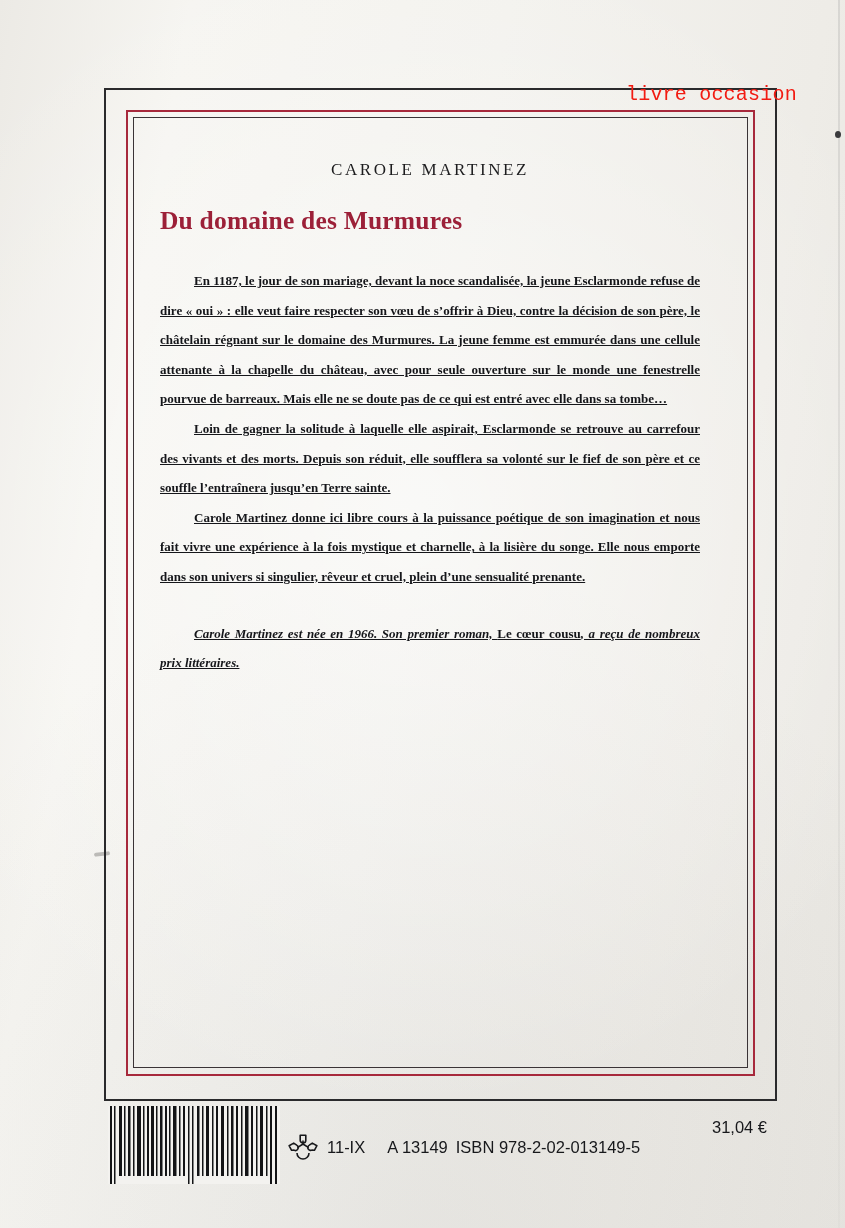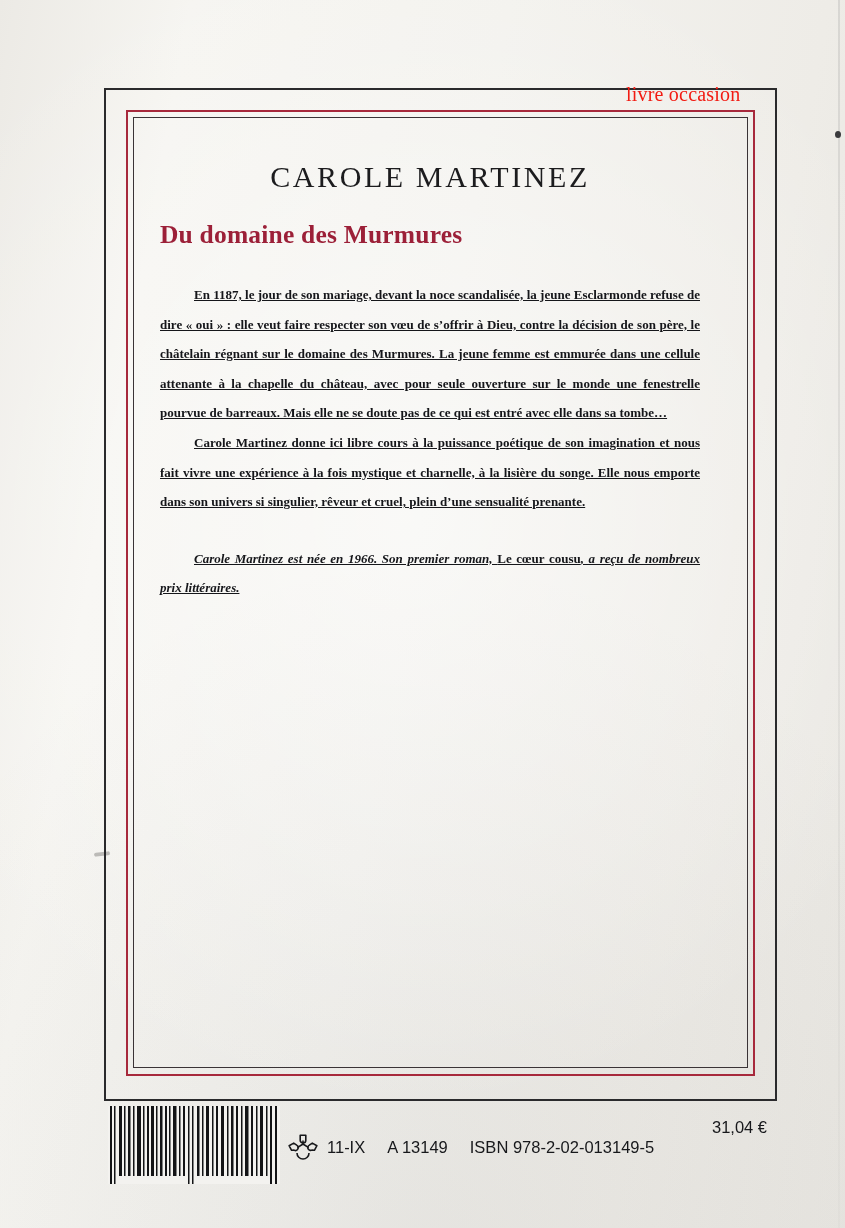--- a/index.html
+++ b/index.html
@@ -30,21 +30,21 @@
       radial-gradient(ellipse 95% 70% at 48% 42%, rgba(255,255,255,0.55) 0%, rgba(255,255,255,0) 70%),
       radial-gradient(ellipse 120% 100% at 50% 105%, rgba(120,120,120,0.10) 0%, rgba(120,120,120,0) 60%);
     pointer-events: none;
   }
 
   
   .watermark {
     position: absolute;
     top: 83px;
     left: 626px;
-    font-family: Liberation Serif, serif;
+    font-family: Liberation Mono, monospace;
     font-size: 20px;
     font-weight: 400;
     color: #f21b12;
     letter-spacing: 0.2px;
     white-space: nowrap;
     z-index: 40;
   }
 
   
   .frame-outer {
@@ -83,21 +83,21 @@
   .content {
     position: absolute;
     left: 160px;
     top: 160px;
     width: 540px;
   }
 
   .author {
     text-align: center;
     font-family: "Liberation Serif", serif;
-    font-size: 30px;
+    font-size: 17px;
     font-weight: 400;
     color: #1c1c1e;
     letter-spacing: 2.6px;
     margin: 0 0 26px 0;
   }
 
   .title {
     text-align: left;
     font-family: "Liberation Serif", serif;
     font-size: 25.5px;
@@ -180,21 +180,21 @@
   }
 
   .gallimard-logo {
     width: 30px;
     height: 26px;
     margin-right: 9px;
     flex: none;
   }
 
   .imprint-code { margin-right: 22px; }
-  .imprint-ref  { margin-right: 22px; }
+  .imprint-ref  { margin-right: 8px; }
   .imprint-isbn { margin-right: 0; }
 
   .price {
     position: absolute;
     left: 712px;
     top: 18px;
     font-family: "Liberation Sans", sans-serif;
     font-size: 16.5px;
     color: #17181b;
     white-space: nowrap;
@@ -252,20 +252,21 @@
   <div class="frame-inner"></div>
 
   <div class="content">
 
     <div class="author">CAROLE MARTINEZ</div>
 
     <div class="title">Du domaine des Murmures</div>
 
     <div class="blurb">
       <p>En 1187, le jour de son mariage, devant la noce scandalisée, la jeune Esclarmonde refuse de dire « oui » : elle veut faire respecter son vœu de s’offrir à Dieu, contre la décision de son père, le châtelain régnant sur le domaine des Murmures. La jeune femme est emmurée dans une cellule attenante à la chapelle du château, avec pour seule ouverture sur le monde une fenestrelle pourvue de barreaux. Mais elle ne se doute pas de ce qui est entré avec elle dans sa tombe…</p>
+      <p>Loin de gagner la solitude à laquelle elle aspirait, Esclarmonde se retrouve au carrefour des vivants et des morts. Depuis son réduit, elle soufflera sa volonté sur le fief de son père et ce souffle l’entraînera jusqu’en Terre sainte.</p>
       <p>Carole Martinez donne ici libre cours à la puissance poétique de son imagination et nous fait vivre une expérience à la fois mystique et charnelle, à la lisière du songe. Elle nous emporte dans son univers si singulier, rêveur et cruel, plein d’une sensualité prenante.</p>
       <p class="bio"><span>Carole Martinez est née en 1966. Son premier roman, </span><span class="roman">Le cœur cousu</span><span>, a reçu de nombreux prix littéraires.</span></p>
     </div>
 
   </div>
 
   <div class="bottom-strip">
 
     <div class="barcode">
       <svg class="barcode-bars" viewBox="0 0 172 78" preserveAspectRatio="none">

